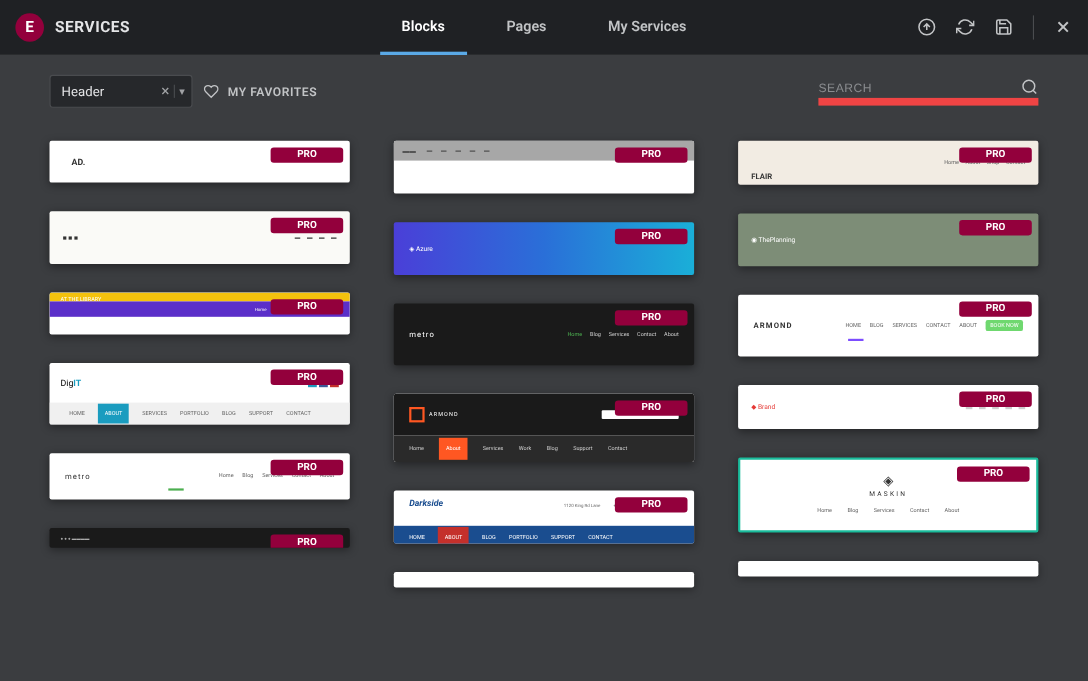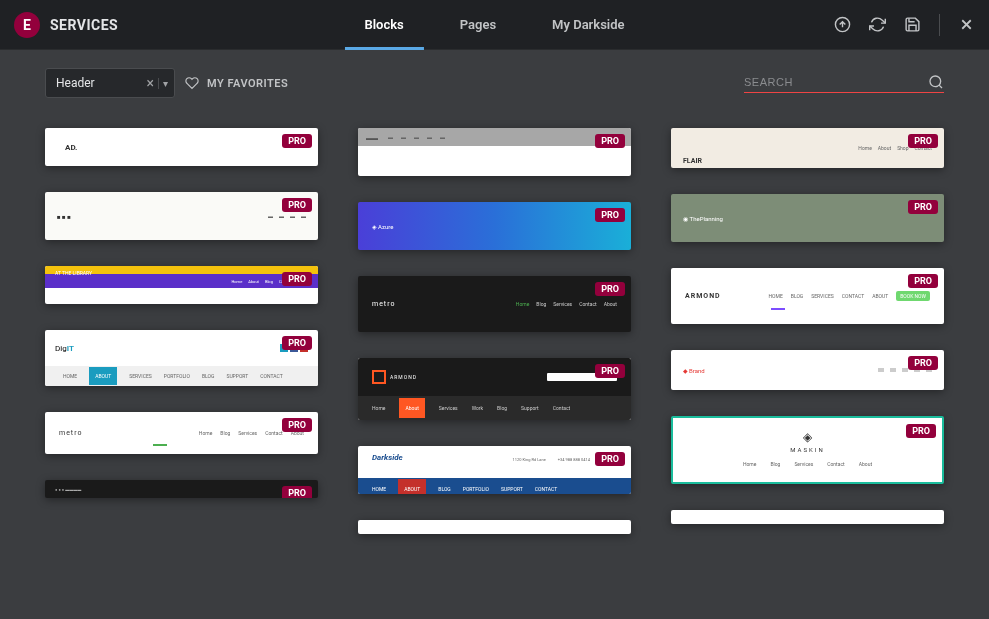--- a/index.html
+++ b/index.html
@@ -161,22 +161,22 @@
       gap: 8px;
       color: #c2c4c6;
       font-size: 11px;
       font-weight: 600;
       letter-spacing: 0.5px;
       cursor: pointer;
     }
 
     .search-box {
       display: flex;
-      align-items: center;
-      border-bottom: 1px solid #ef4444;
+      align-items: flex-end;
+      border-bottom: 7px solid #ef4444;
       width: 200px;
       padding-bottom: 2px;
     }
 
     .search-input {
       background: transparent;
       border: none;
       outline: none;
       color: #c2c4c6;
       font-size: 11px;
@@ -229,21 +229,21 @@
     }
 
     .pro-badge {
       position: absolute;
       top: 6px;
       right: 6px;
       background: #93003c;
       color: #fff;
       font-size: 9px;
       font-weight: 700;
-      padding: 2px 6px;
+      padding: 2px 24px;
       border-radius: 3px;
       z-index: 5;
     }
 
     
     .tpl-1 { height: 38px; display: flex; align-items: center; padding: 0 20px; }
     .tpl-1 .logo { font-size: 8px; font-weight: 700; color: #333; }
 
     .tpl-2 { height: 48px; }
     .tpl-2 .bar { height: 18px; background: #a7a7a7; display:flex; align-items:center; padding: 0 8px; gap:10px;}
@@ -338,21 +338,21 @@
   <div class="logo-section">
     <div class="logo-circle">
       <span>E</span>
     </div>
     <div class="library-title">SERVICES</div>
   </div>
 
   <div class="tabs">
     <div class="tab active">Blocks</div>
     <div class="tab">Pages</div>
-    <div class="tab">My Darkside</div>
+    <div class="tab">My Services</div>
   </div>
 
   <div class="topbar-actions">
     <div class="topbar-icon">
       <svg width="17" height="17" viewBox="0 0 24 24" fill="none" stroke="currentColor" stroke-width="2">
           <circle cx="12" cy="12" r="10"></circle>
           <path d="M12 16V8M8 12l4-4 4 4"></path>
         </svg>
     </div>
     <div class="topbar-icon">

